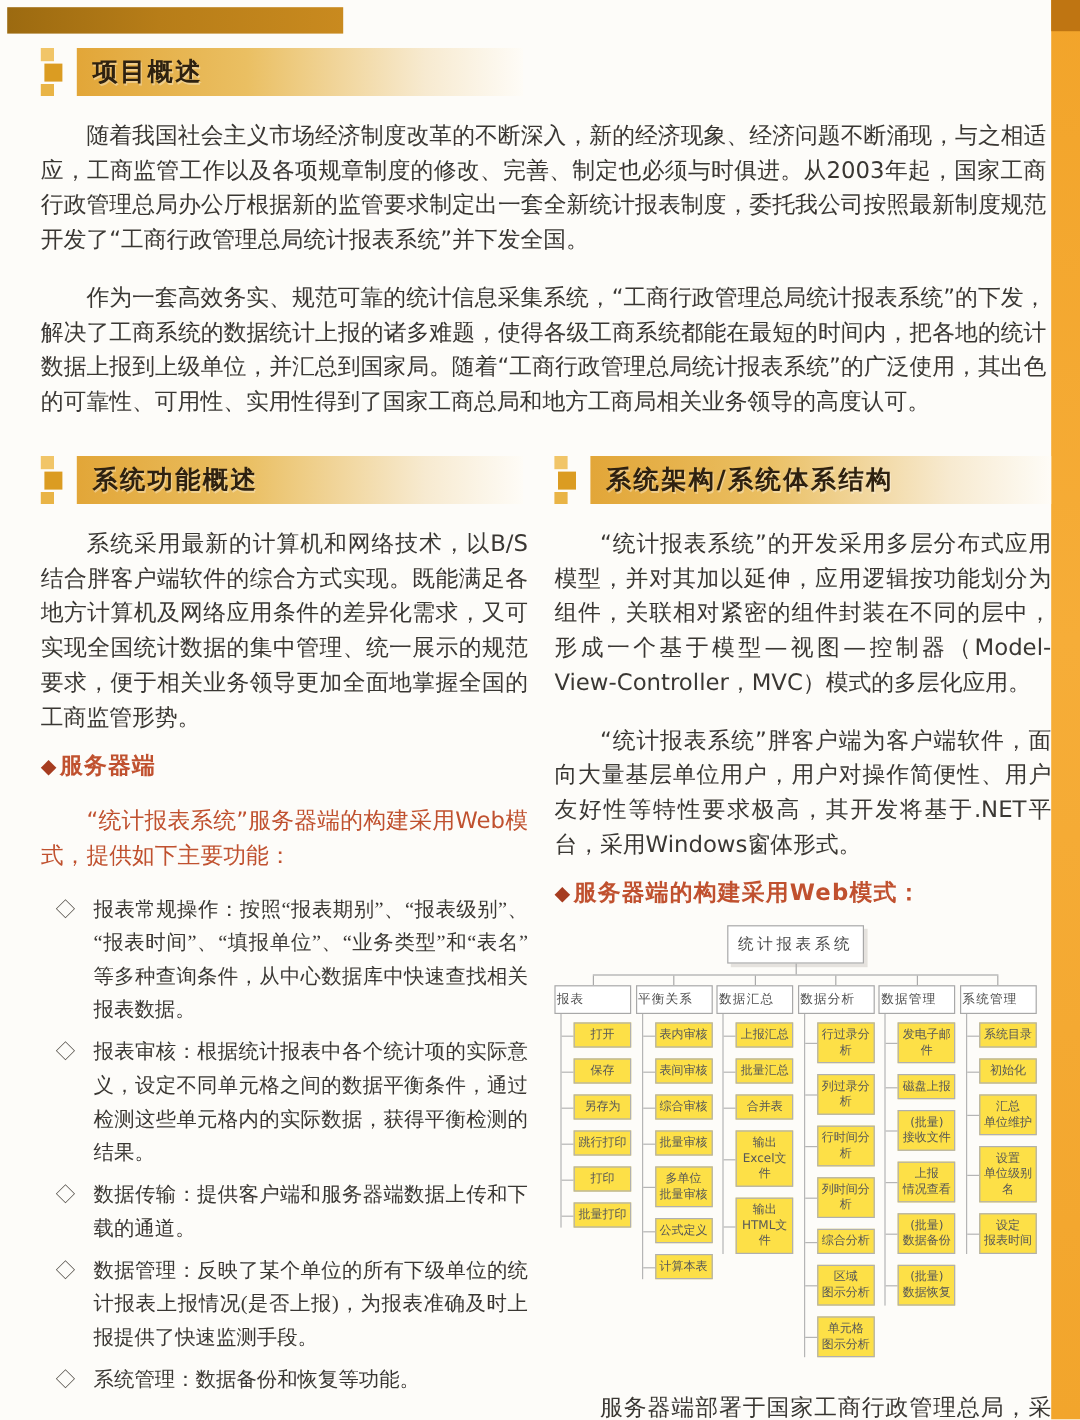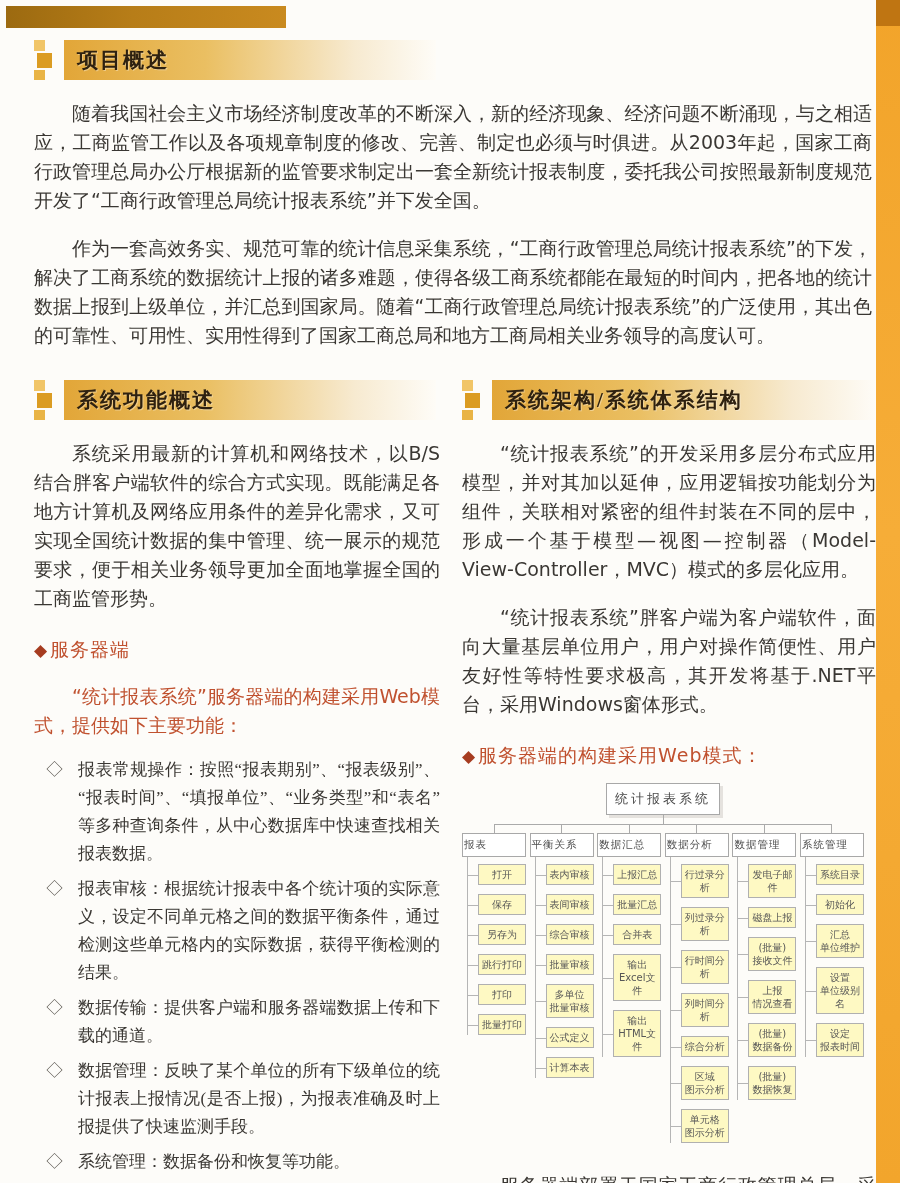--- a/index.html
+++ b/index.html
@@ -21,50 +21,50 @@
   .banner { display:flex; align-items:flex-end; height:44px; margin-bottom:4px; }
   .checker { position:relative; width:30px; height:44px; flex:none; }
   .sq { position:absolute; display:block; }
   .sq.a { left:0;  top:4px;  width:11px; height:11px; background:#f1c568; }
   .sq.b { left:3px; top:17px; width:15px; height:15px; background:#db9c22; }
   .sq.c { left:0;  top:34px; width:11px; height:10px; background:#e9b446; }
   .banner-bar { height:40px; display:flex; align-items:center; padding-left:13px;
     background:linear-gradient(90deg,#e2a638 0%,#eabf62 38%,#f7ead0 78%,#fefcf7 100%); }
   .banner-bar h2 { font-size:21px; font-weight:bold; color:#2e2110; letter-spacing:2px;
     text-shadow:1px 1px 0 rgba(255,255,255,.35); }
-  .bw-a { width:372px; } .bw-b { width:372px; } .bw-c { width:388px;font-family:Liberation Serif, serif; }
+  .bw-a { width:372px; } .bw-b { width:372px; } .bw-c { width:388px; }
   
   p.body { font-size:19px; line-height:29px; text-align:justify; margin-top:19px; }
   p.indent { text-indent:2em; }
   
   .columns { display:flex; margin-top:26px; }
   .col-left  { width:406px; flex:none; }
   .col-right { width:414px; flex:none; margin-left:22px; }
-  h3.diamond { font-size:19px; font-weight:400; color:#c0512f; margin-top:24px; letter-spacing:1px; }
+  h3.diamond { font-size:19px; font-weight:700; color:#c0512f; margin-top:12px; letter-spacing:1px; }
   h3.diamond .dicon { color:#a63c20; margin-right:2px; font-size:17px; }
   p.lead-red { color:#c0512f; }
   
   ul.features { list-style:none; margin-top:16px; padding-left:12px;font-family:Liberation Serif, serif; }
   ul.features li { position:relative; padding-left:32px; font-size:17px; line-height:28px;
     text-align:justify; margin-bottom:7px; }
   ul.features li::before { content:"◇"; position:absolute; left:0; top:0; color:#55514b; }
   
   .diagram { margin-top:14px; width:402px; font-family:"DejaVu Sans","Liberation Sans",sans-serif; }
   .root-box { width:fit-content; margin:0 auto; border:1px solid #a8a8a8; background:#fff;
     padding:6px 8px; font-size:13px; letter-spacing:3px; color:#4b4b4b;
     box-shadow:3px 3px 0 rgba(120,110,100,.18); }
   .root-stub { width:1px; height:9px; background:#aaa; margin:0 auto; }
   .hline { height:1px; background:#aaa; margin:0 32px; }
   .branches { display:flex; justify-content:space-between; }
   .dcol { width:64px; flex:none; }
   .dcol .stub { width:1px; height:8px; background:#aaa; margin:0 auto; }
   .pbox { border:1px solid #a8a8a8; background:#fff; text-align:left; font-size:10.5px;
     color:#4d4d4d; padding:4px 1px; letter-spacing:1px; }
   .kids { margin-left:5px; border-left:1px solid #b5b5b5; padding-top:2px; }
-  .kbox { position:relative; margin:5px 0 9px 10px; border:1px solid #b0b0b0; background:#fef9c3;
+  .kbox { position:relative; margin:5px 0 9px 10px; border:1px solid #b0b0b0; background:#fde047;
     text-align:center; font-size:10px; line-height:1.3; color:#575757; padding:3px 1px;
     white-space:pre-line; }
   .kbox::before { content:""; position:absolute; left:-11px; top:50%; width:10px; height:1px; background:#b5b5b5; }
 </style>
 </head>
 <body>
 
 <div class="topbar"></div>
 <div class="right-strip">
   <div class="strip-top-square"></div>

